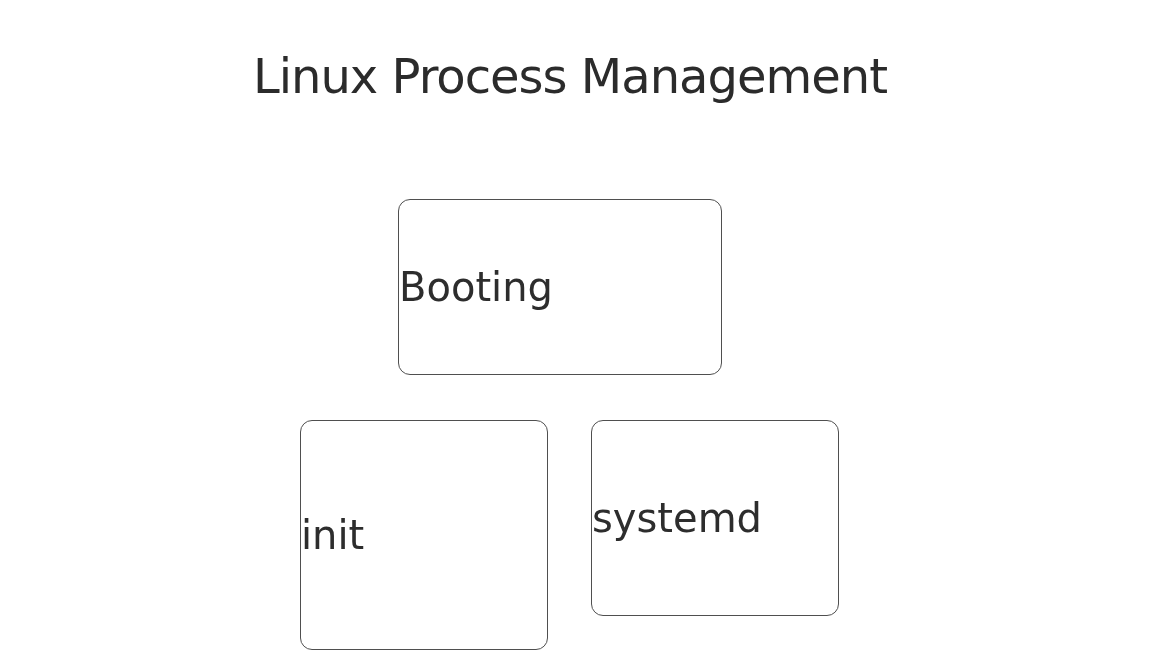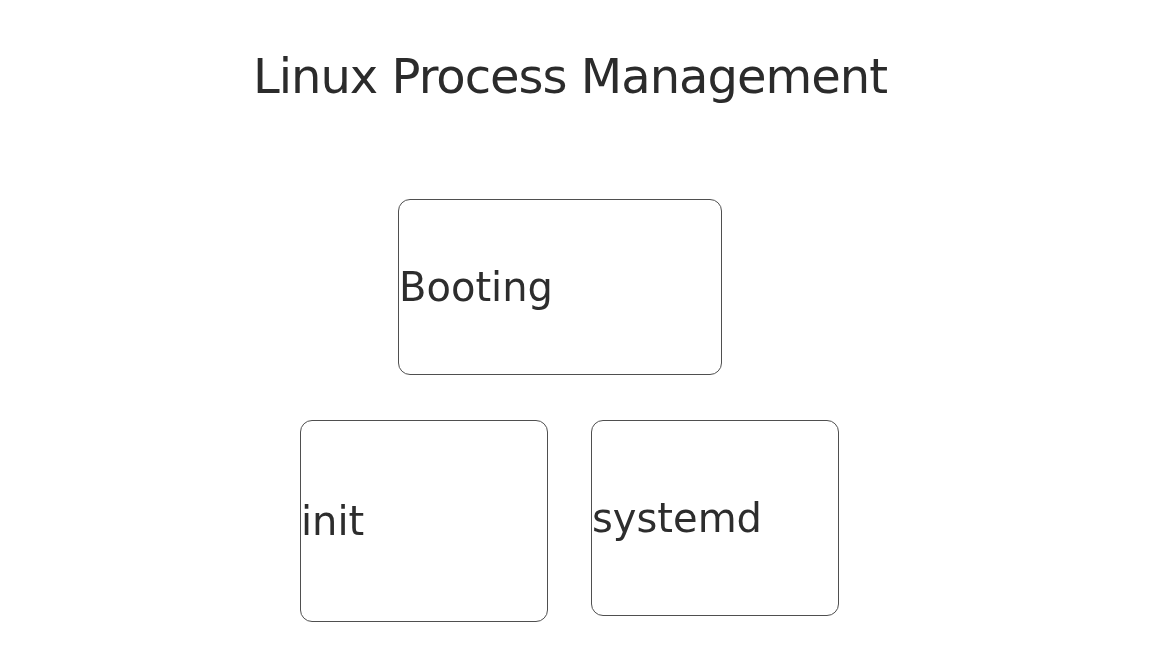--- a/index.html
+++ b/index.html
@@ -47,21 +47,21 @@
   .node-booting {
     left: 398px;
     top: 199px;
     width: 324px;
     height: 176px;
   }
   .node-init {
     left: 300px;
     top: 420px;
     width: 248px;
-    height: 202px;
+    height: 230px;
   }
   .node-systemd {
     left: 591px;
     top: 420px;
     width: 248px;
     height: 196px;
   }
 </style>
 </head>
 <body>

